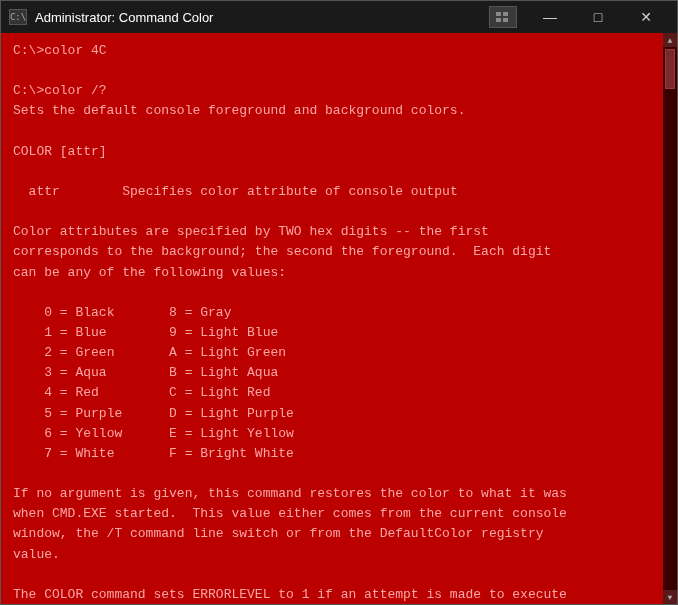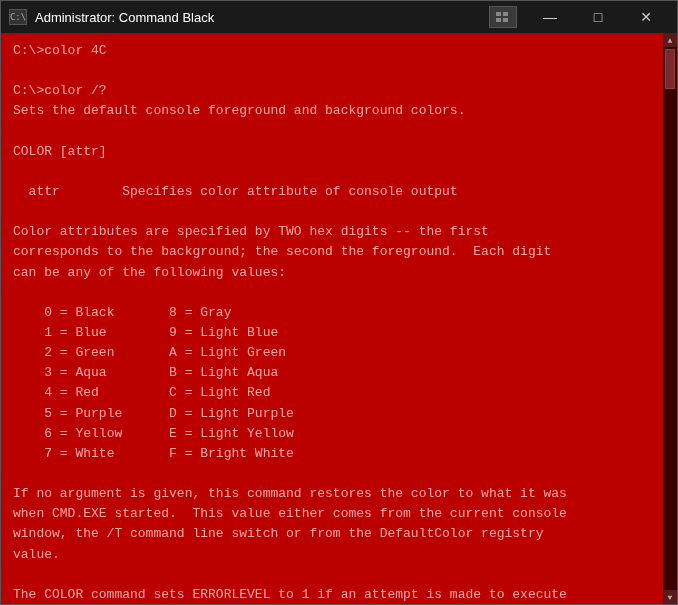--- a/index.html
+++ b/index.html
@@ -139,21 +139,21 @@
 </head>
 <body>
 
 <div class="window">
 
   <div class="title-bar">
     <div class="title-bar-left">
       <div class="title-bar-icon">
         <span style="font-size:9px;color:#aaa;font-family:monospace;">C:\</span>
       </div>
-      <span class="title-bar-title">Administrator: Command Black</span>
+      <span class="title-bar-title">Administrator: Command Color</span>
     </div>
     <div class="title-bar-controls">
 
       <div style="width:28px;height:22px;background:#3a3a3a;border:1px solid #555;display:flex;align-items:center;justify-content:center;margin-right:8px;">
         <svg width="14" height="10" viewBox="0 0 14 10">
           <rect x="0" y="0" width="5" height="4" fill="#888"></rect>
           <rect x="7" y="0" width="5" height="4" fill="#888"></rect>
           <rect x="0" y="6" width="5" height="4" fill="#888"></rect>
           <rect x="7" y="6" width="5" height="4" fill="#888"></rect>
         </svg>

